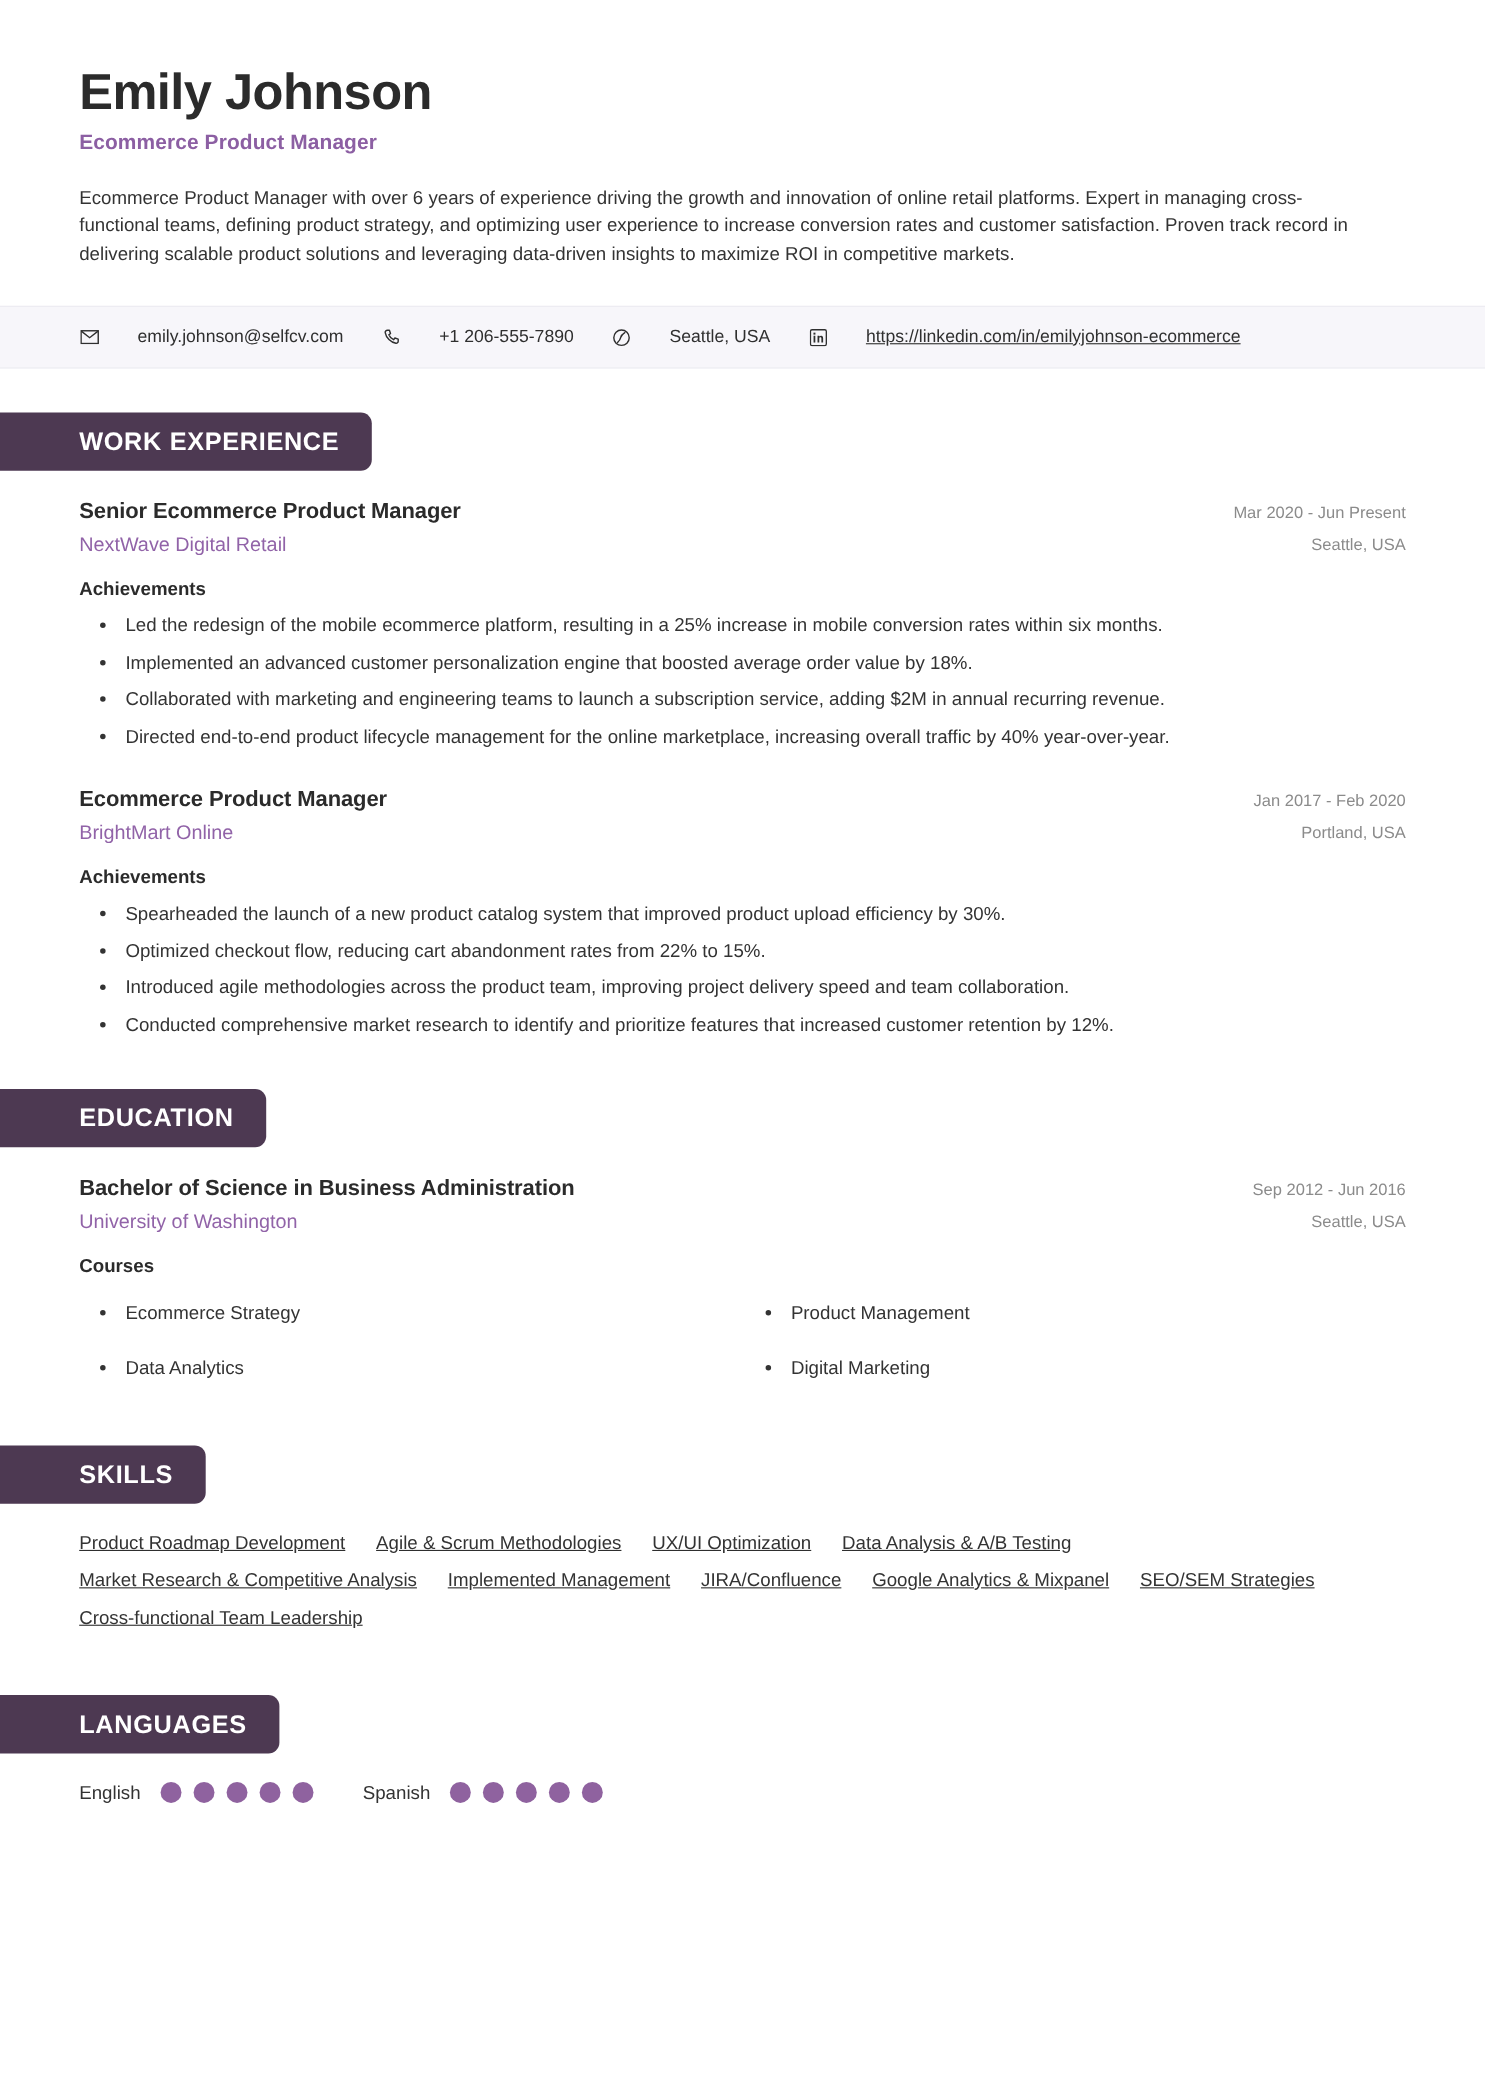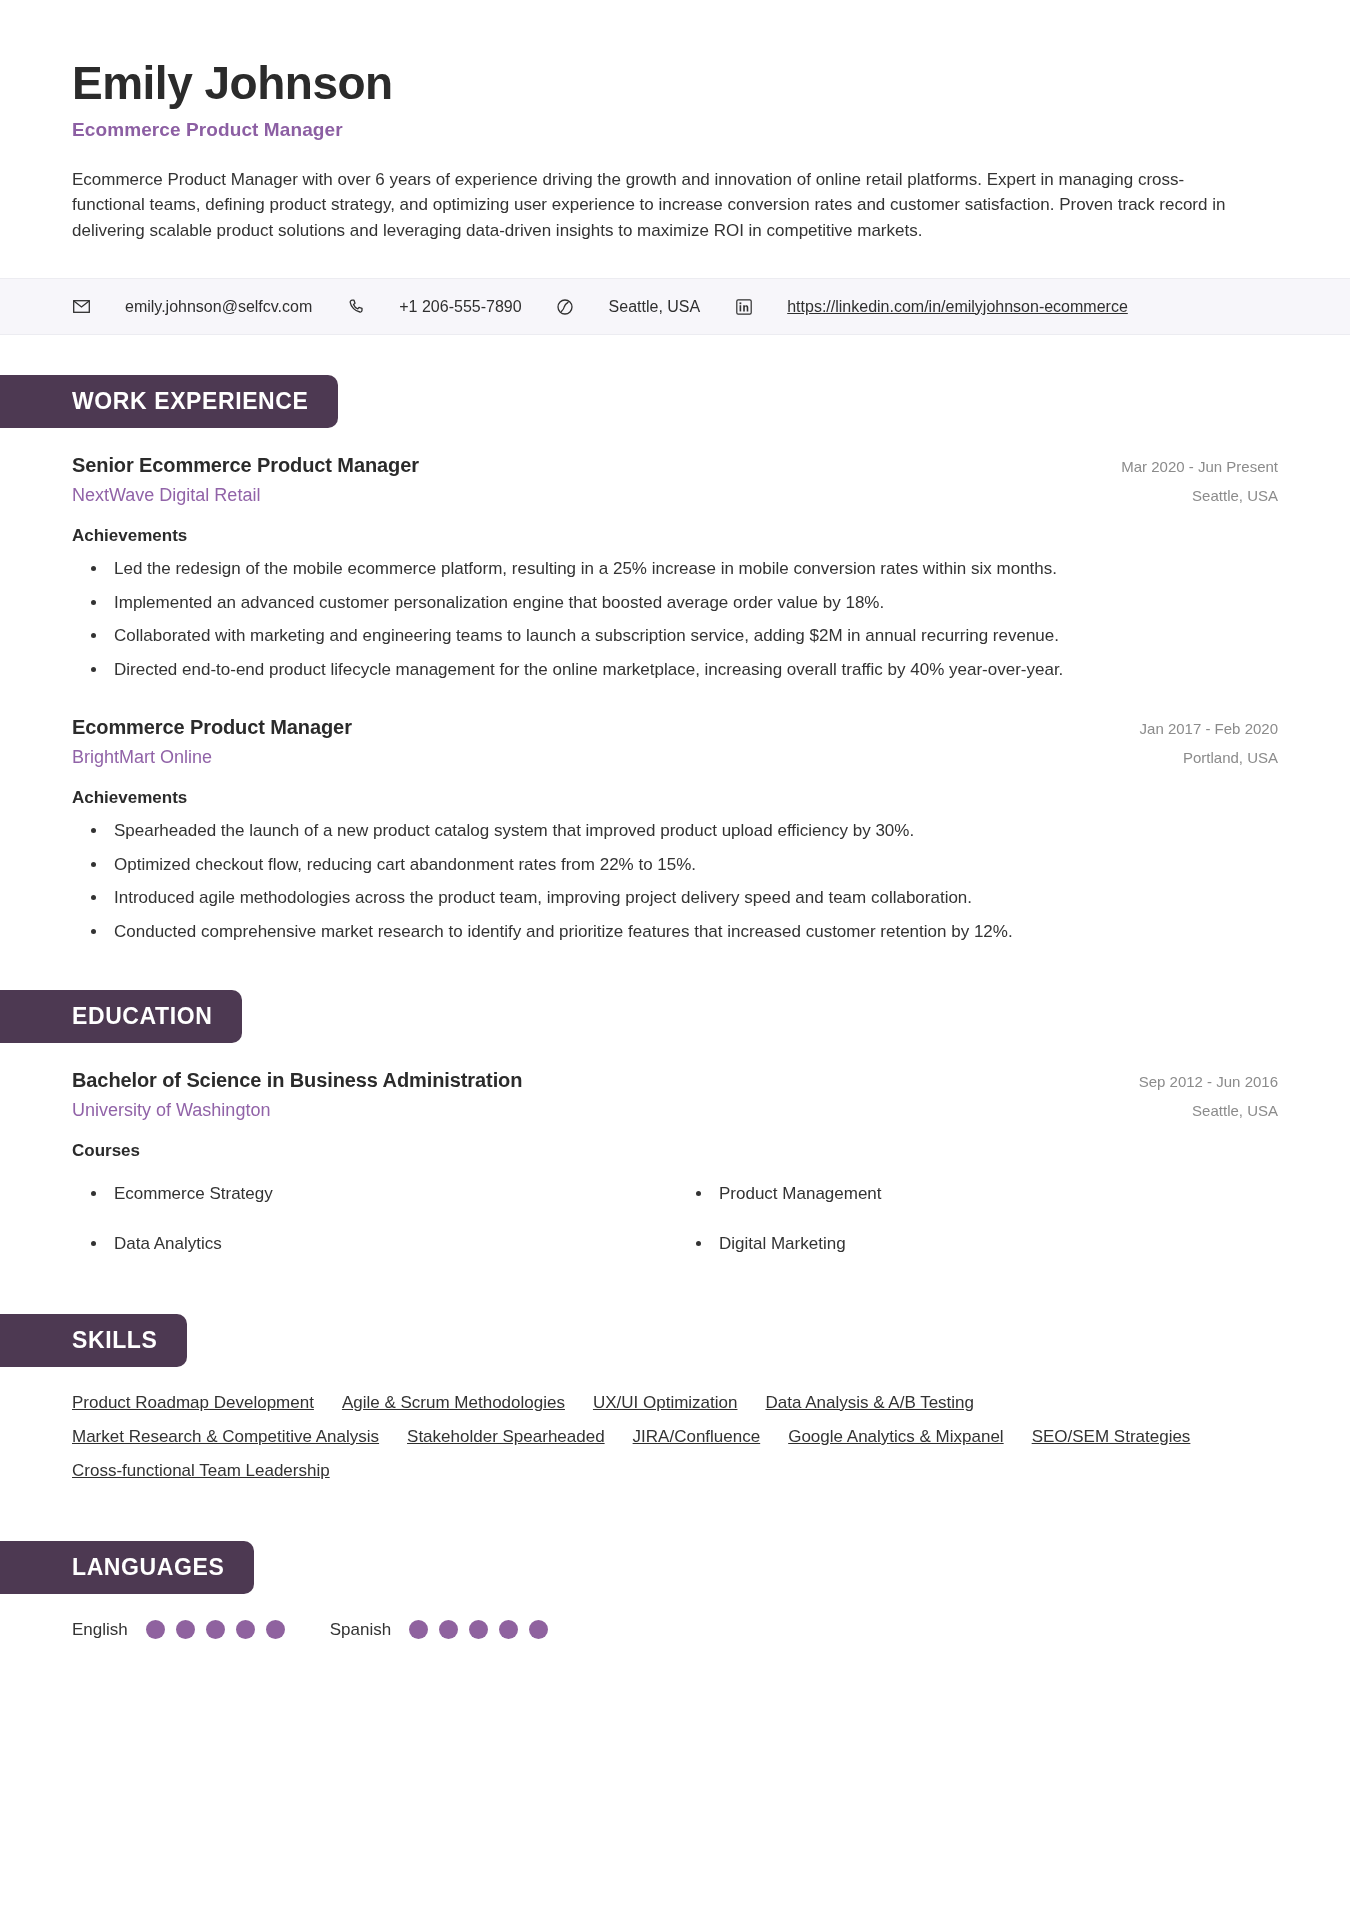--- a/index.html
+++ b/index.html
@@ -372,21 +372,21 @@
 
   <div class="section" style="margin-top:46px;text-decoration:underline;">
     <div class="section-banner">SKILLS</div>
     <div class="section-body">
       <div class="skills-wrap">
         <span class="skill-item">Product Roadmap Development</span>
         <span class="skill-item">Agile &amp; Scrum Methodologies</span>
         <span class="skill-item">UX/UI Optimization</span>
         <span class="skill-item">Data Analysis &amp; A/B Testing</span>
         <span class="skill-item">Market Research &amp; Competitive Analysis</span>
-        <span class="skill-item">Stakeholder Spearheaded</span>
+        <span class="skill-item">Implemented Management</span>
         <span class="skill-item">JIRA/Confluence</span>
         <span class="skill-item">Google Analytics &amp; Mixpanel</span>
         <span class="skill-item">SEO/SEM Strategies</span>
         <span class="skill-item">Cross-functional Team Leadership</span>
       </div>
     </div>
   </div>
 
   <div class="section" style="margin-top:46px;">
     <div class="section-banner">LANGUAGES</div>

